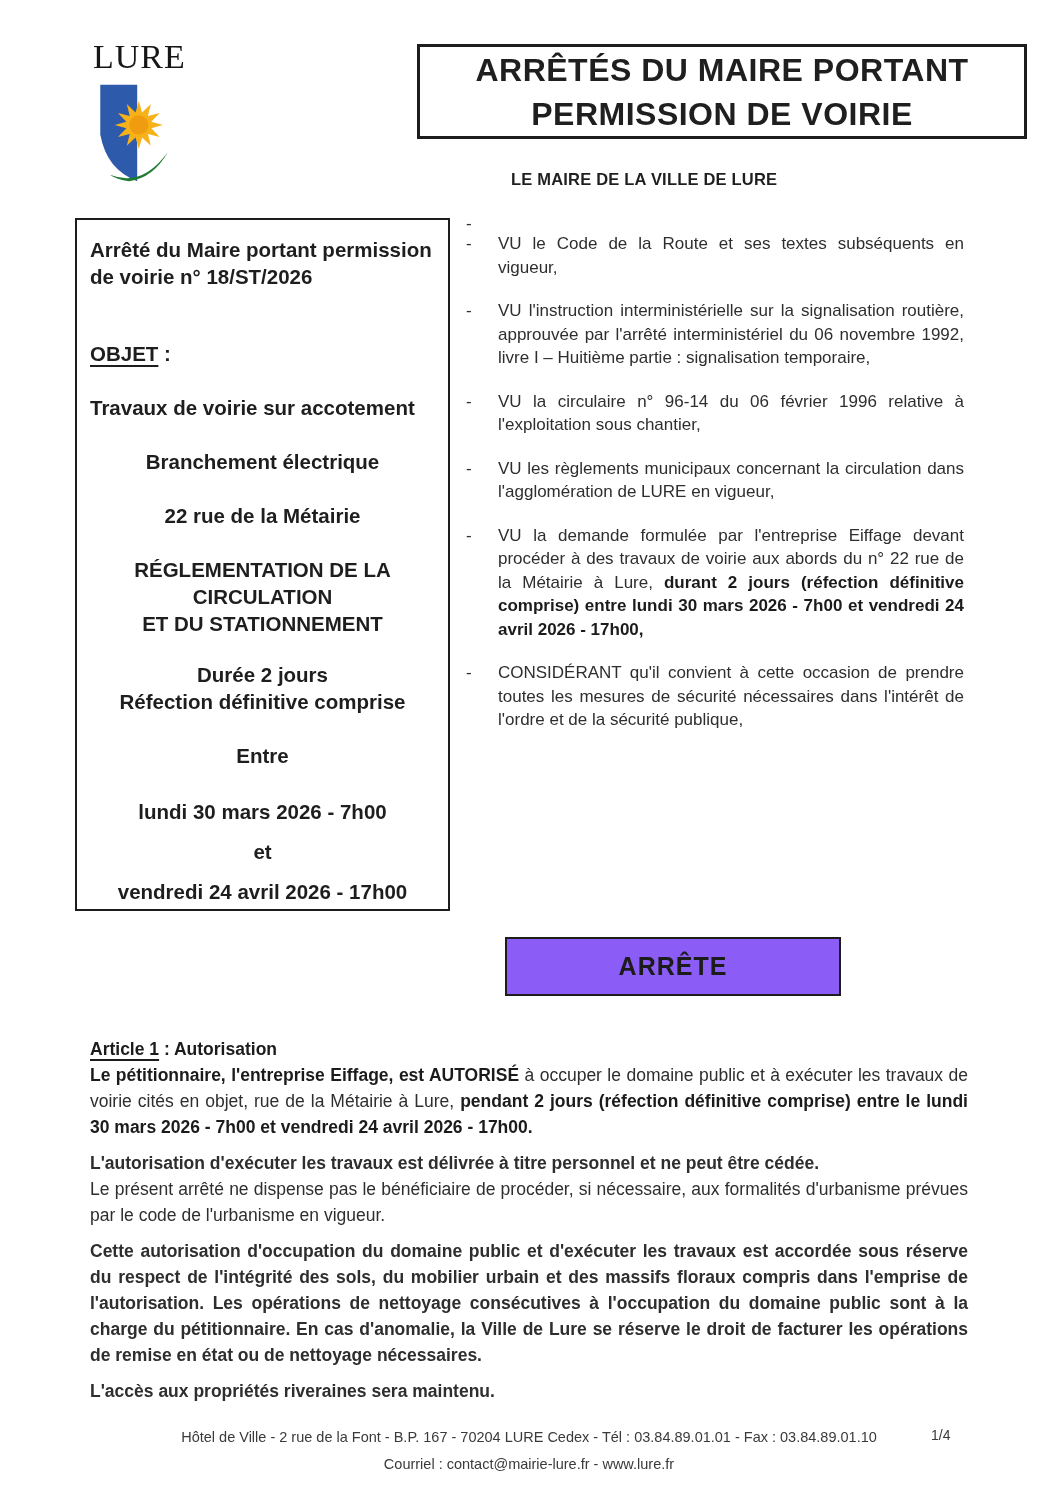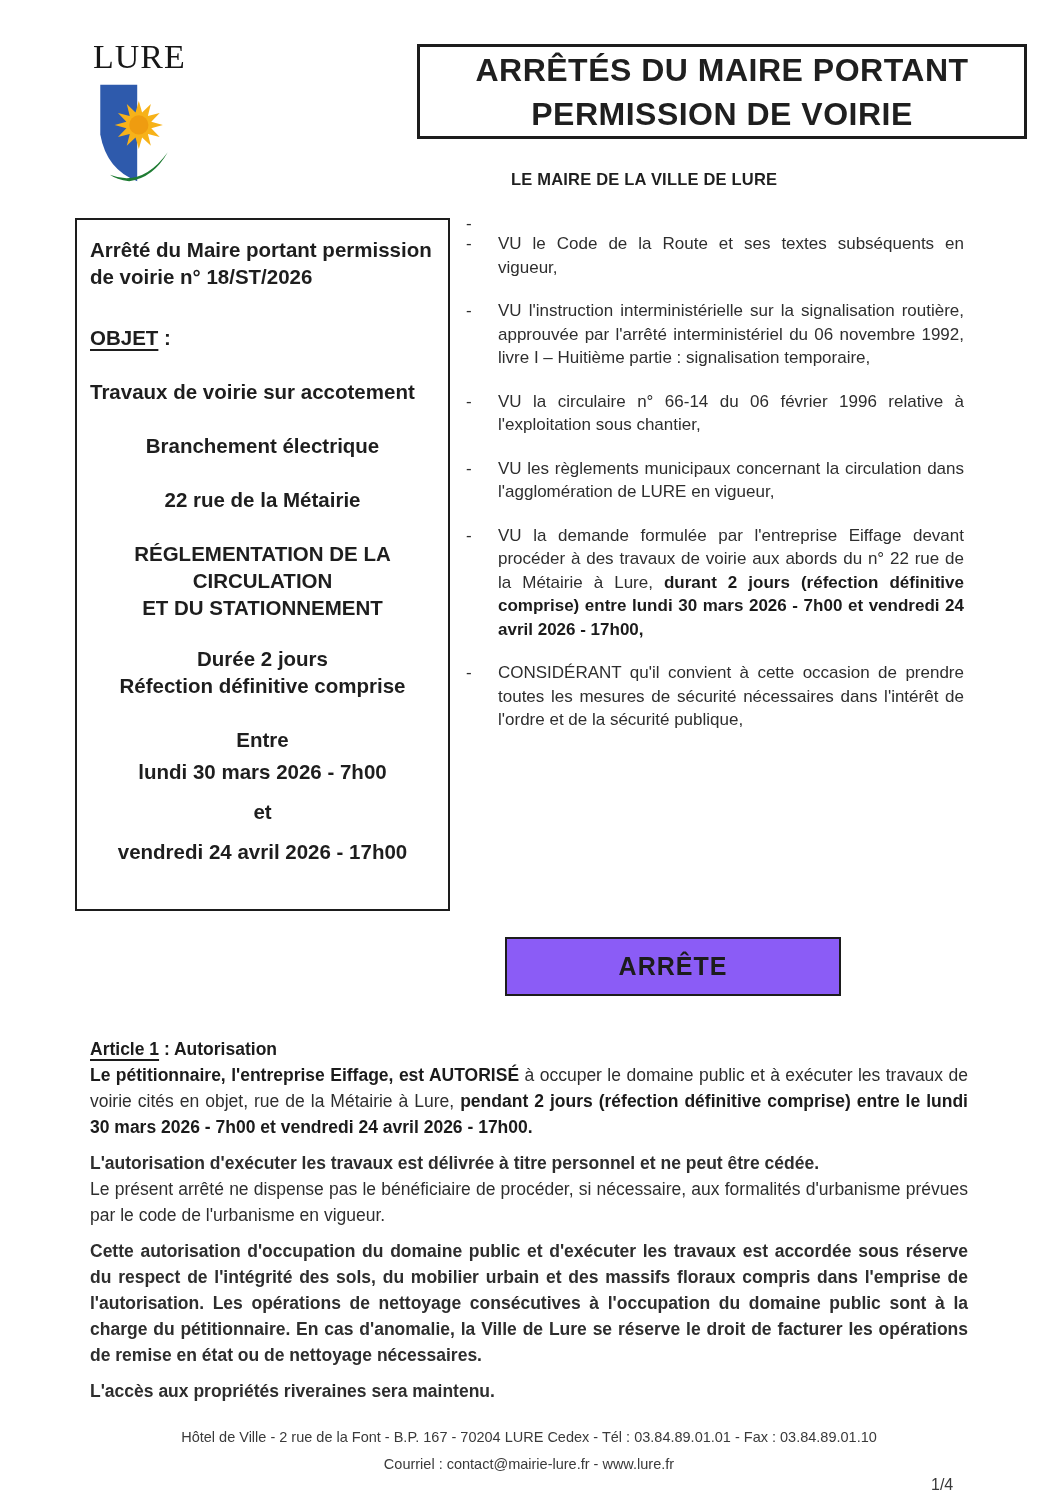--- a/index.html
+++ b/index.html
@@ -32,28 +32,28 @@
     font-weight:700; font-size:16.5px; color:#1f1f1f; letter-spacing:0.2px;margin-left:24px;
   }
 
   
   .summary-box {
     position:absolute; left:75px; top:218px; width:375px; height:693px;
     border:2.5px solid #1d1d1d; padding:16px 13px; background:#fff;
   }
   .summary-box .sb { font-weight:700; font-size:20.5px; line-height:27px; color:#1e1e1e; }
   .sb-center { text-align:center; }
-  .sb-objet { margin-top:34px; }
+  .sb-objet { margin-top:50px; }
   .sb-travaux { margin-top:27px; }
   .sb-branchement { margin-top:27px; }
   .sb-address { margin-top:27px; }
   .sb-reg { margin-top:27px; }
   .sb-duration { margin-top:24px; }
   .sb-entre { margin-top:27px; }
-  .sb-start { margin-top:5px; }
+  .sb-start { margin-top:29px; }
   .sb-et { margin-top:13px; }
   .sb-end { margin-top:13px; }
   .u { text-decoration:underline; text-underline-offset:4px; text-decoration-thickness:2px; }
 
   
   .recitals { position:absolute; left:498px; top:212px; width:466px; }
   .recital {
     position:relative; font-size:17px; line-height:23.5px; text-align:justify;
     margin-bottom:20px; color:#2e2e2e;
   }
@@ -77,21 +77,21 @@
   .a-just { text-align:justify; color:#2e2e2e; }
   .a-just b { color:#1b1b1b; }
   .mt { margin-top:10px;font-weight:bold; }
 
   
   .footer {
     position:absolute; left:0; top:1424px; width:1058px; text-align:center;
     font-size:14.5px; line-height:27px; color:#3a3a3a;
   }
   .page-num {
-    position:absolute; left:931px; top:1476px; font-size:16px; color:#3a3a3a;
+    position:absolute; left:931px; top:1427px; font-size:14px; color:#3a3a3a;
   }
 </style>
 </head>
 <body>
 
 <div class="logo">
   <div class="logo-wordmark">LURE</div>
   <svg class="logo-shield" viewBox="0 0 100 132" xmlns="http://www.w3.org/2000/svg">
     <path d="M8,6 L54,6 L54,126 Q16,112 8,68 Z" fill="#2e5aac"></path>
     <path d="M20,118 Q60,134 92,90 Q74,122 44,126 Q28,124 20,118 Z" fill="#1f7c33"></path>
@@ -125,21 +125,21 @@
   <div class="sb sb-center sb-entre">Entre</div>
   <div class="sb sb-center sb-start">lundi 30 mars 2026 - 7h00</div>
   <div class="sb sb-center sb-et">et</div>
   <div class="sb sb-center sb-end">vendredi 24 avril 2026 - 17h00</div>
 </div>
 
 <div class="recitals">
   <p class="recital"><span class="marker">-</span><b></b></p>
   <p class="recital"><span class="marker">-</span><span>VU le Code de la Route et ses textes subséquents en vigueur,</span><b></b></p>
   <p class="recital"><span class="marker">-</span><span>VU l'instruction interministérielle sur la signalisation routière, approuvée par l'arrêté interministériel du 06 novembre 1992, livre I – Huitième partie : signalisation temporaire,</span><b></b></p>
-  <p class="recital"><span class="marker">-</span><span>VU la circulaire n° 66-14 du 06 février 1996 relative à l'exploitation sous chantier,</span><b></b></p>
+  <p class="recital"><span class="marker">-</span><span>VU la circulaire n° 96-14 du 06 février 1996 relative à l'exploitation sous chantier,</span><b></b></p>
   <p class="recital"><span class="marker">-</span><span>VU les règlements municipaux concernant la circulation dans l'agglomération de LURE en vigueur,</span><b></b></p>
   <p class="recital"><span class="marker">-</span><span>VU la demande formulée par l'entreprise Eiffage devant procéder à des travaux de voirie aux abords du n° 22 rue de la Métairie à Lure, </span><b>durant 2 jours (réfection définitive comprise) entre lundi 30 mars 2026 - 7h00 et vendredi 24 avril 2026 - 17h00,</b></p>
   <p class="recital"><span class="marker">-</span><span>CONSIDÉRANT qu'il convient à cette occasion de prendre toutes les mesures de sécurité nécessaires dans l'intérêt de l'ordre et de la sécurité publique,</span><b></b></p>
 </div>
 
 <div class="decree-box">
   <span class="decree-label">ARRÊTE</span>
 </div>
 
 <div class="articles">

